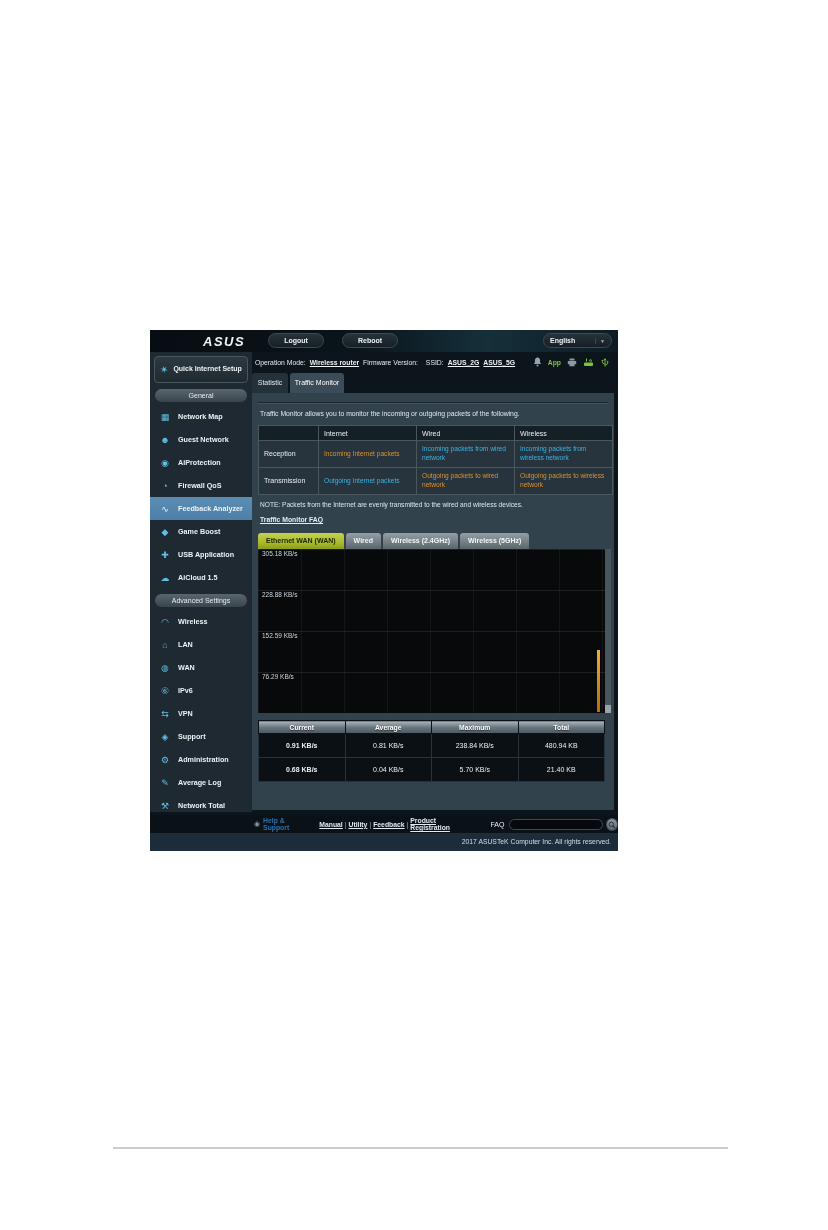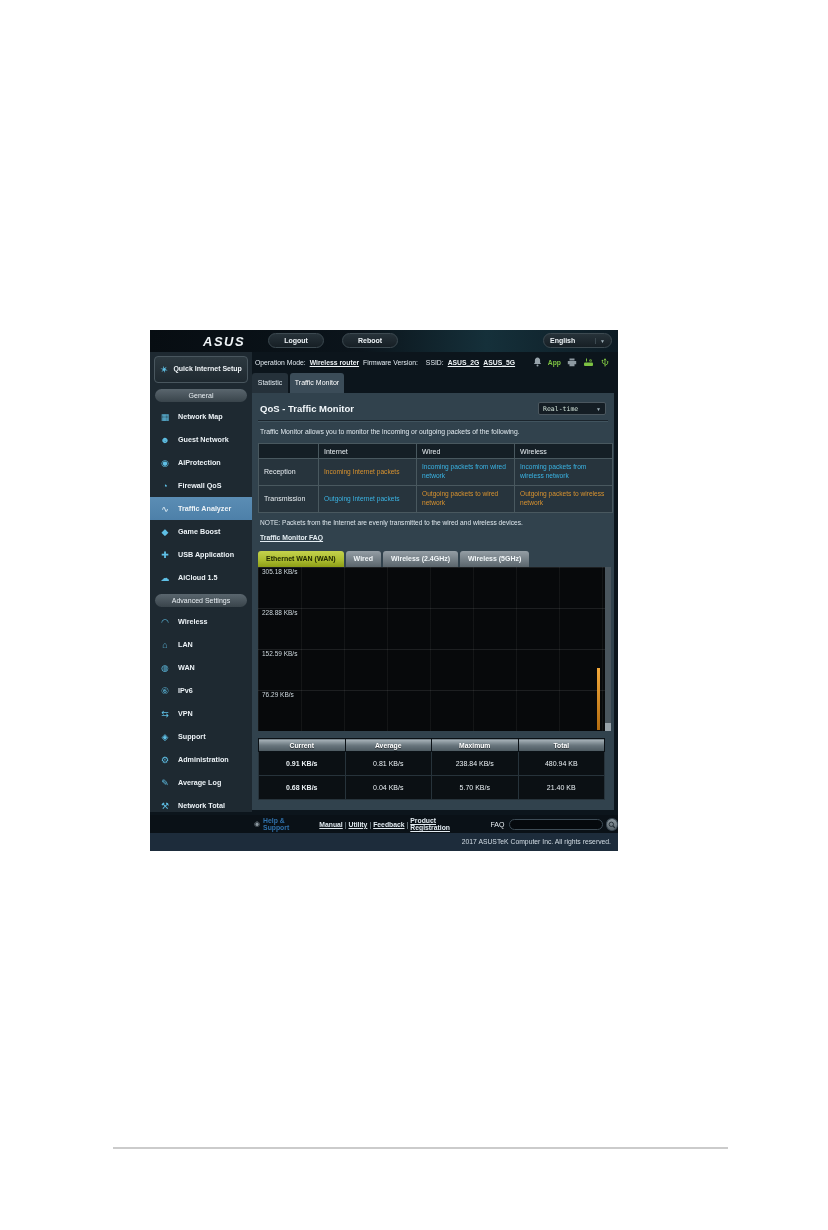--- a/index.html
+++ b/index.html
@@ -173,21 +173,21 @@
       <div class="sitem">
         <span class="sicon">◉</span>
         <span class="slabel">AiProtection</span>
       </div>
       <div class="sitem">
         <span class="sicon">◔</span>
         <span class="slabel">Firewall QoS</span>
       </div>
       <div class="sitem active">
         <span class="sicon" style="color:#eaf4fa;">∿</span>
-        <span class="slabel">Traffic Analyzer</span>
+        <span class="slabel">Feedback Analyzer</span>
       </div>
       <div class="sitem">
         <span class="sicon">◆</span>
         <span class="slabel">Game Boost</span>
       </div>
       <div class="sitem">
         <span class="sicon">✚</span>
         <span class="slabel">USB Application</span>
       </div>
       <div class="sitem">
@@ -229,27 +229,20 @@
         <span class="sicon">✎</span>
         <span class="slabel">Average Log</span>
       </div>
       <div class="sitem">
         <span class="sicon">⚒</span>
         <span class="slabel">Network Total</span>
       </div>
     </div>
 
     <div class="panel">
-      <div class="head-row">
-        <div class="ptitle">QoS - Traffic Monitor</div>
-        <div class="mode-select">
-          <span class="val">Real-time</span>
-          <span class="caret">▼</span>
-        </div>
-      </div>
       <div class="hrule"></div>
       <div class="desc">Traffic Monitor allows you to monitor the incoming or outgoing packets of the following.</div>
 
       <table class="matrix">
         <colgroup>
             <col style="width:60px">
             <col style="width:98px">
             <col style="width:98px">
             <col style="width:98px">
           </colgroup>

